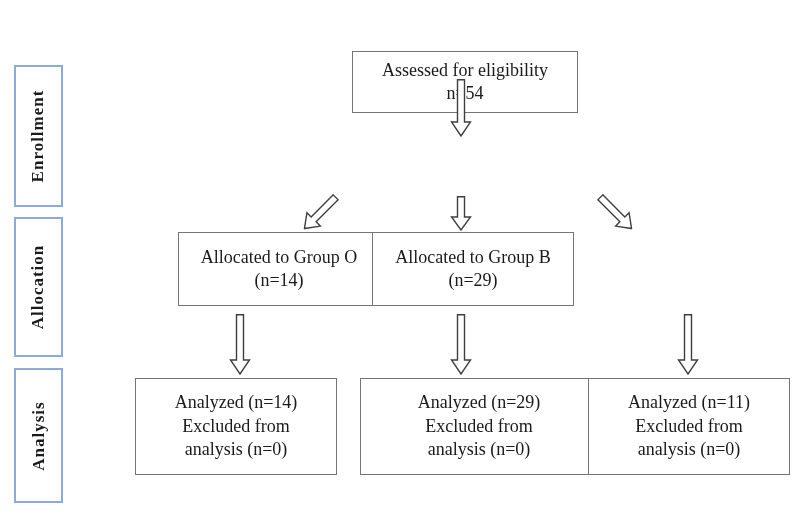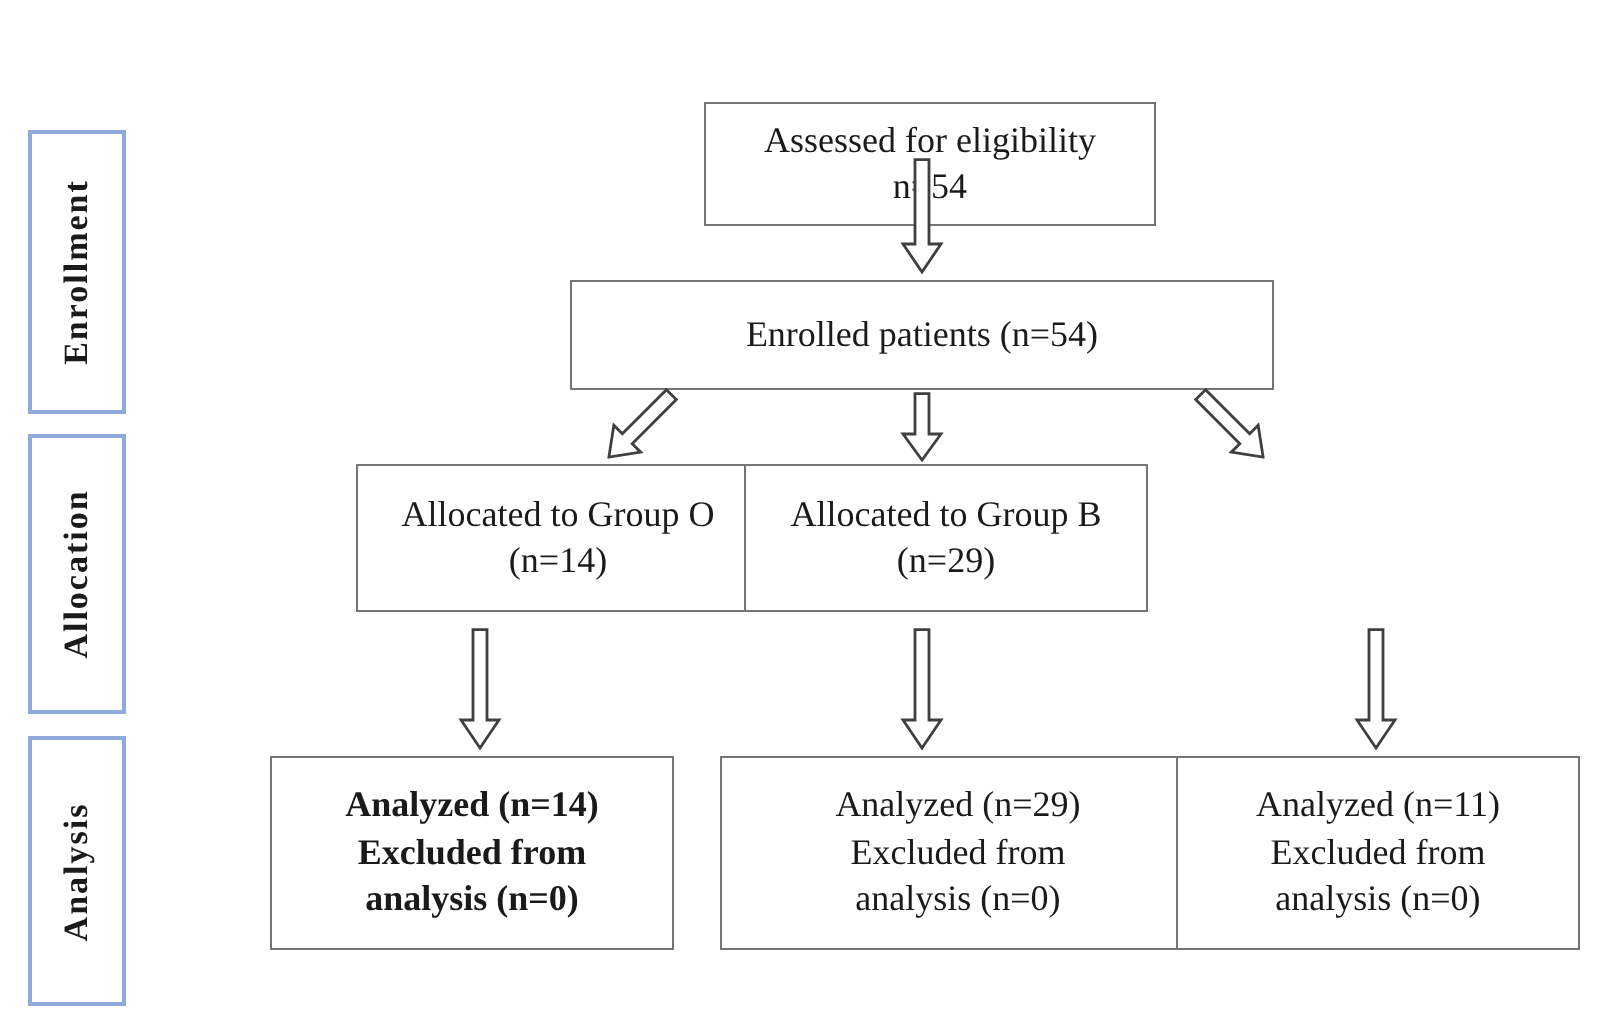--- a/index.html
+++ b/index.html
@@ -40,21 +40,21 @@
     display:flex;align-items:center;justify-content:center;
     text-align:center;
     white-space:pre-line;
     font-size:18px;line-height:1.3;
   }
   #box-eligibility{left:352px;top:11px;width:226px;height:62px;margin-top:40px;}
   #box-enrolled{left:285px;top:140px;width:352px;height:55px;}
   #box-alloc-0{left:135px;top:232px;width:202px;height:74px;margin-left:43px;}
   #box-alloc-1{left:360px;top:232px;width:202px;height:74px;margin-left:12px;}
   #box-alloc-2{left:588px;top:232px;width:202px;height:74px;}
-  #box-ana-0{left:135px;top:378px;width:202px;height:97px;font-weight:bold;}
+  #box-ana-0{left:135px;top:378px;width:202px;height:97px;}
   #box-ana-1{left:360px;top:378px;width:238px;height:97px;}
   #box-ana-2{left:588px;top:378px;width:202px;height:97px;}
   #stage-0{top:65px;height:142px;}
   #stage-1{top:217px;height:140px;}
   #stage-2{top:368px;height:135px;}
   .arrow{position:absolute;}
   .arrow svg{display:block;}
   .arrow polygon{fill:#ffffff;stroke:var(--arrow-outline);stroke-width:1.4;stroke-linejoin:miter;}
   #arr-top{left:449px;top:79px;}
   #arr-mid{left:449px;top:196px;}
@@ -74,21 +74,20 @@
   </div>
   <div class="stage-box" id="stage-1">
     <span class="vtext">Allocation</span>
   </div>
   <div class="stage-box" id="stage-2">
     <span class="vtext">Analysis</span>
   </div>
 
   <div class="flow-box" id="box-eligibility">Assessed for eligibility
 n=54</div>
-  <div class="flow-box" id="box-enrolled">Enrolled patients (n=54)</div>
 
   <div class="flow-box" id="box-alloc-0">Allocated to Group O
 (n=14)</div>
   <div class="flow-box" id="box-alloc-1">Allocated to Group B
 (n=29)</div>
 
   <div class="flow-box" id="box-ana-0">Analyzed (n=14)
 Excluded from
 analysis (n=0)</div>
   <div class="flow-box" id="box-ana-1">Analyzed (n=29)

